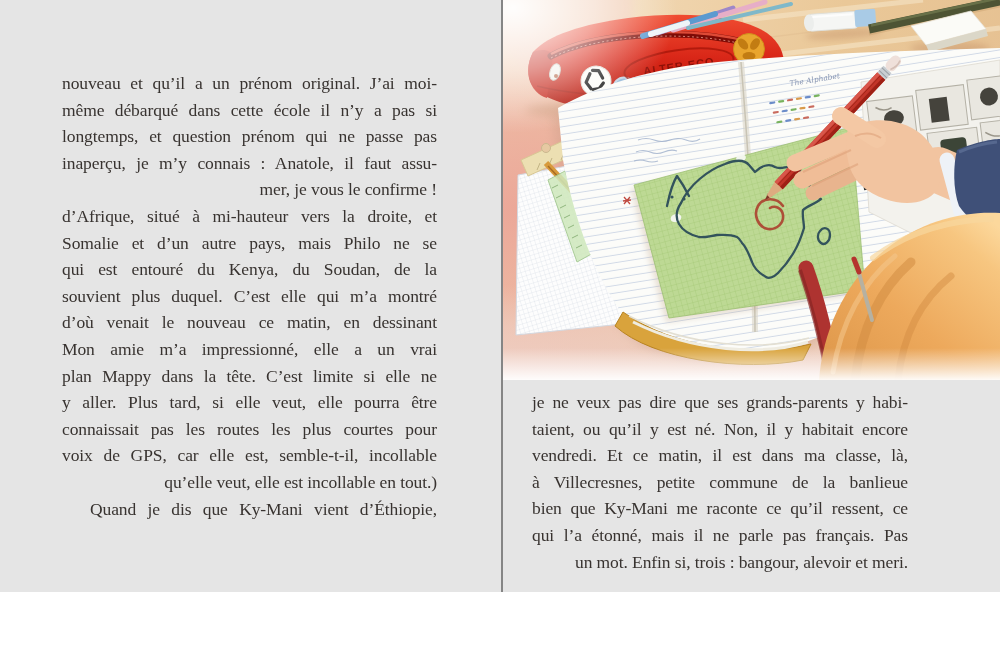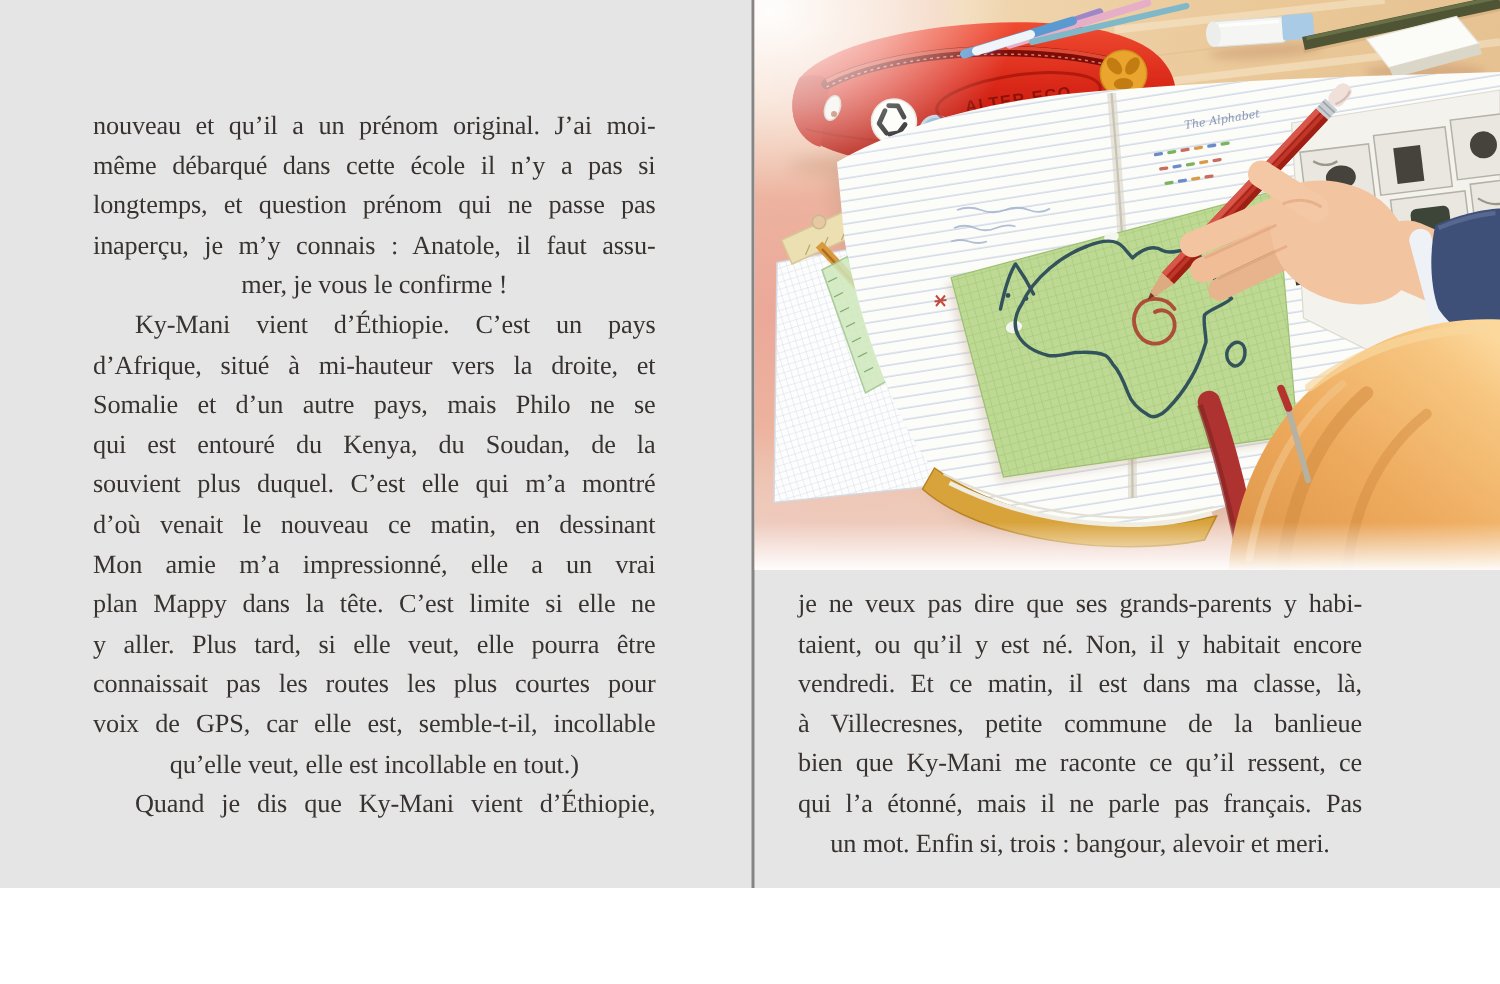--- a/index.html
+++ b/index.html
@@ -4,21 +4,21 @@
 <style>
   html,body{margin:0;padding:0;background:#ffffff;}
   .book{position:relative;width:1000px;height:592px;background:#e5e5e5;overflow:hidden;
         font-family:"Liberation Serif",serif;}
   .gutter{position:absolute;left:501px;top:0;width:2px;height:656px;background:#858585;}
   .textcol{position:absolute;font-size:17.5px;line-height:26.6px;color:#383330;letter-spacing:-0.1px;}
   #left-text{left:62px;top:70px;width:375px;}
   #right-text{left:532px;top:389px;width:376px;}
   .line{height:26.6px;overflow:visible;}
   .line.j{text-align:justify;text-align-last:justify;}
-  .line.left{text-align:center;}
+  .line.left{text-align:right;}
   .line.ind{text-indent:28px;}
   .pagenum{position:absolute;display:flex;align-items:center;justify-content:center;
            font-family:"Liberation Sans",sans-serif;font-weight:bold;font-size:19px;
            color:#f3e2d0;background:#c95440;}
   #pn6{left:-3px;top:609px;width:48px;height:31px;transform:rotate(-5deg);
        box-shadow:inset -3px -4px 6px rgba(125,35,18,.35);}
   #pn7{left:955px;top:606px;width:48px;height:33px;transform:rotate(-4deg);
        box-shadow:inset 3px -3px 6px rgba(125,35,18,.3);}
   .illus{position:absolute;left:503px;top:0;width:497px;height:380px;}
   .illus svg{display:block;}
@@ -27,21 +27,20 @@
 <body>
 
 <div class="book">
 
   <div class="textcol" id="left-text">
       <div class="line j">nouveau et qu’il a un prénom original. J’ai moi-</div>
       <div class="line j">même débarqué dans cette école il n’y a pas si</div>
       <div class="line j">longtemps, et question prénom qui ne passe pas</div>
       <div class="line j">inaperçu, je m’y connais : Anatole, il faut assu-</div>
       <div class="line left">mer, je vous le confirme !</div>
-      <div class="line j ind">Ky-Mani vient d’Éthiopie. C’est un pays</div>
       <div class="line j">d’Afrique, situé à mi-hauteur vers la droite, et</div>
       <div class="line j">Somalie et d’un autre pays, mais Philo ne se</div>
       <div class="line j">qui est entouré du Kenya, du Soudan, de la</div>
       <div class="line j">souvient plus duquel. C’est elle qui m’a montré</div>
       <div class="line j">d’où venait le nouveau ce matin, en dessinant</div>
       <div class="line j">Mon amie m’a impressionné, elle a un vrai</div>
       <div class="line j">plan Mappy dans la tête. C’est limite si elle ne</div>
       <div class="line j">y aller. Plus tard, si elle veut, elle pourra être</div>
       <div class="line j">connaissait pas les routes les plus courtes pour</div>
       <div class="line j">voix de GPS, car elle est, semble-t-il, incollable</div>

